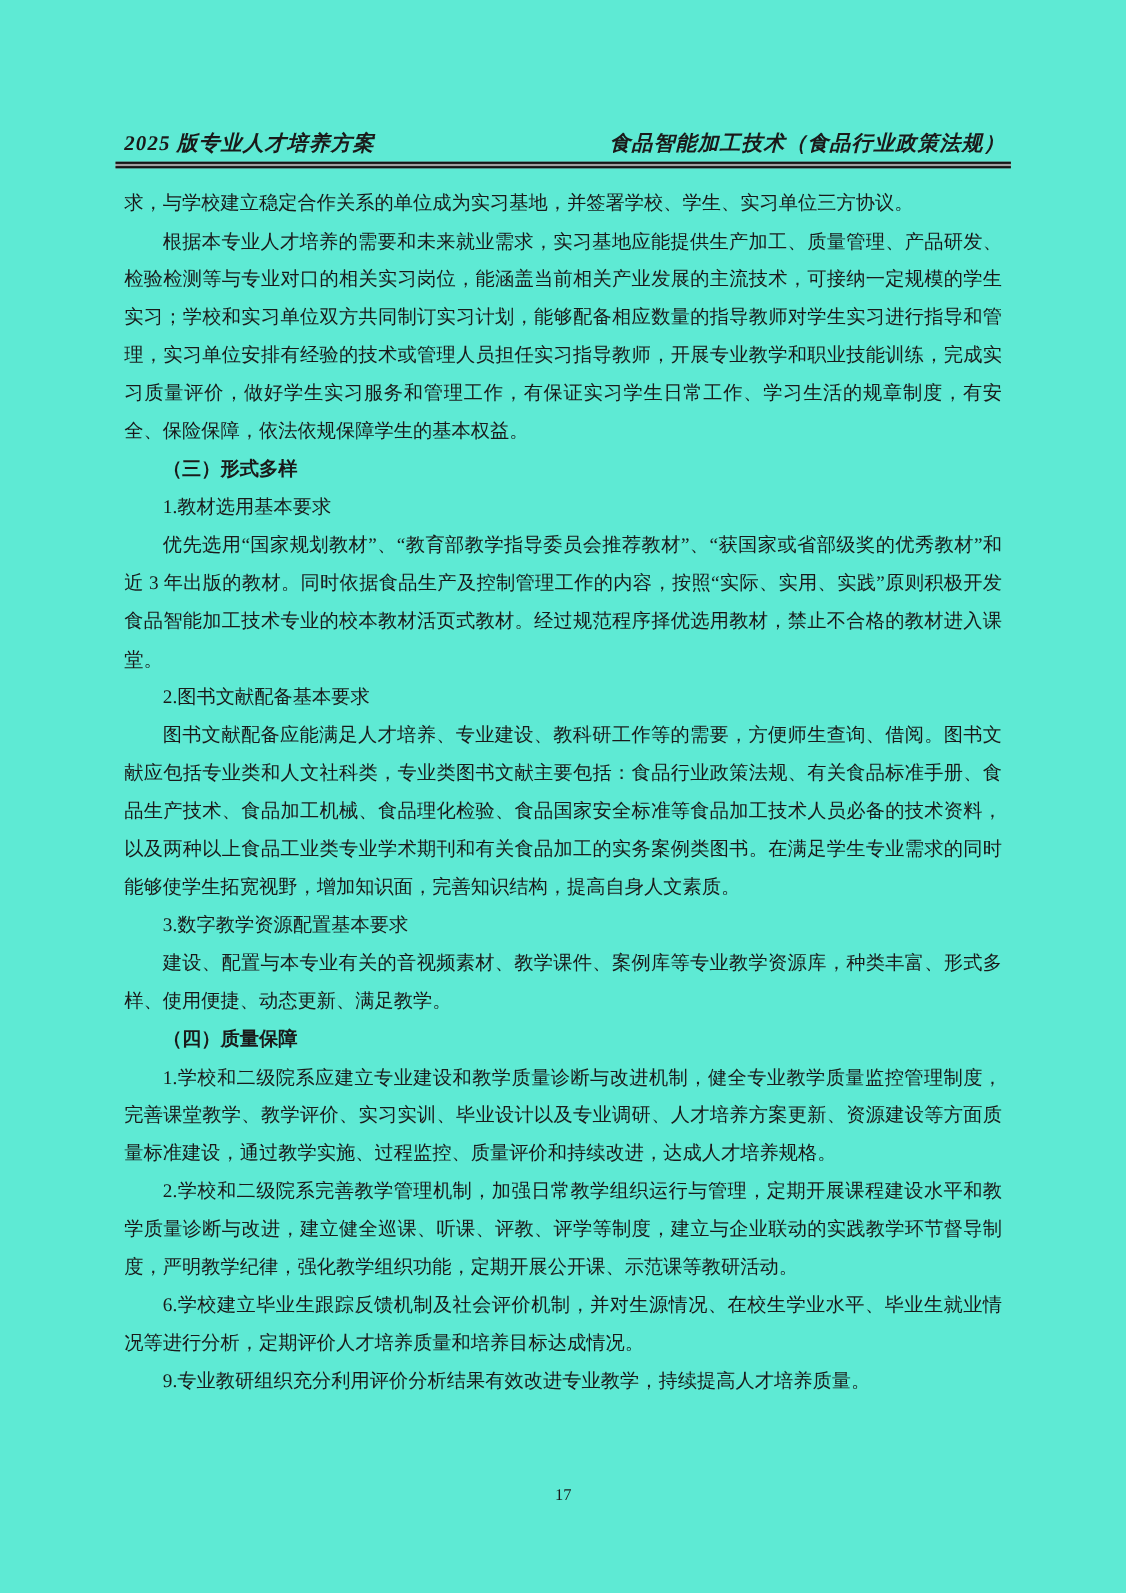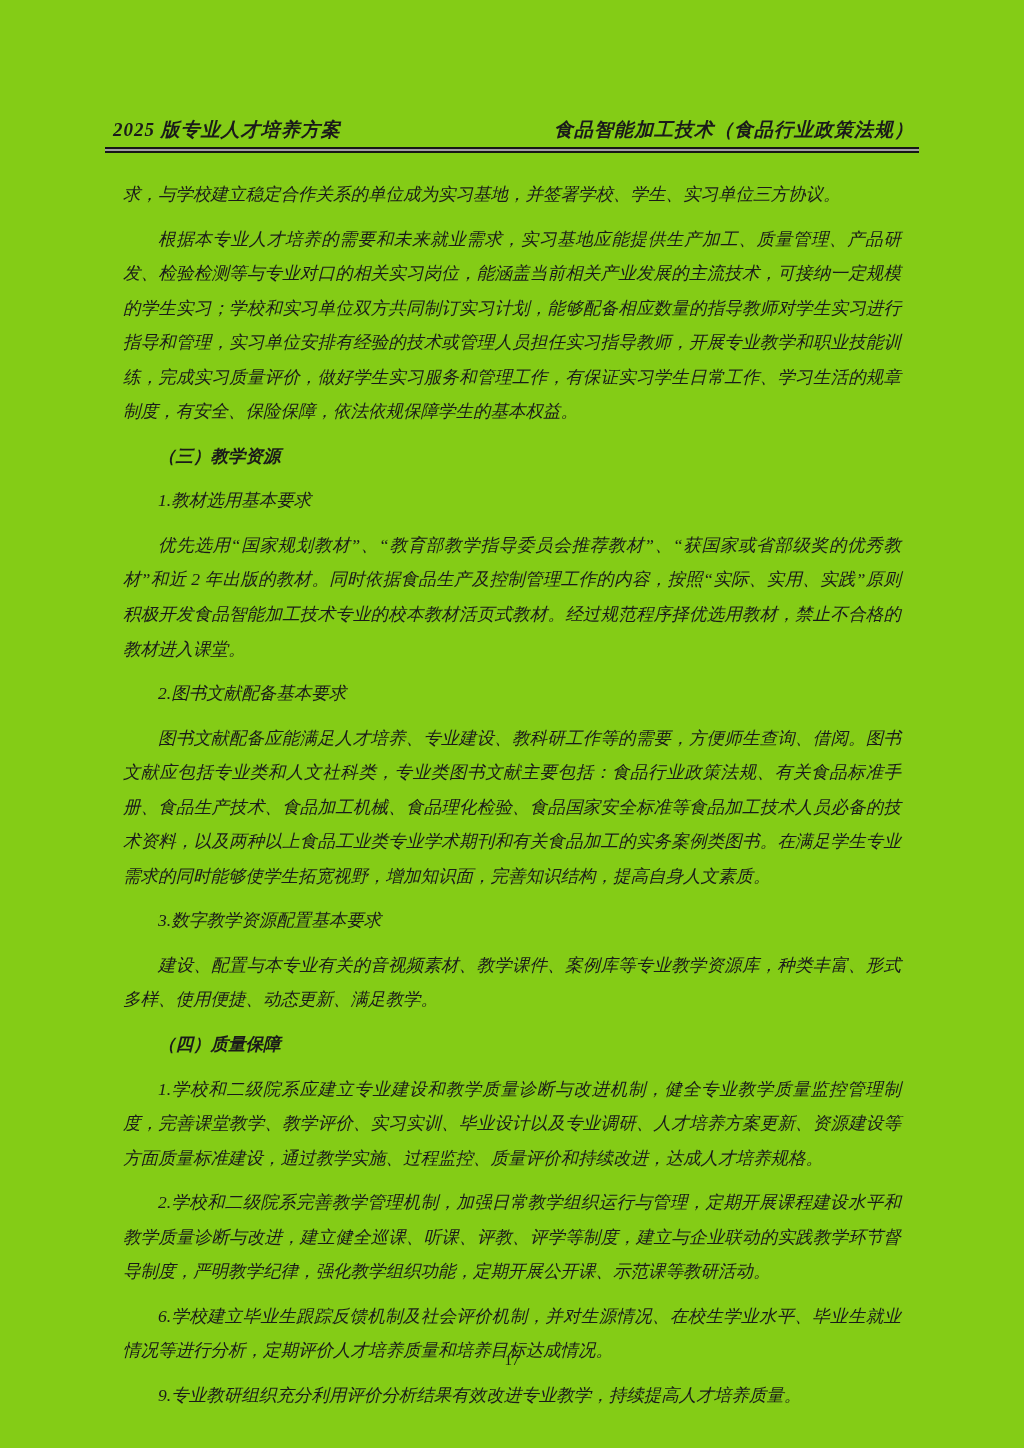--- a/index.html
+++ b/index.html
@@ -4,21 +4,21 @@
 <style>
   html, body {
     margin: 0;
     padding: 0;
     background: #ffffff;
   }
   .page {
     position: relative;
     width: 1024px;
     height: 1448px;
-    background: #84cc16;
+    background: #5eead4;
     color: #1a1a1a;
     font-family: "Liberation Serif", "DejaVu Serif", serif;
     overflow: hidden;
   }
   
   .page-header {
     position: absolute;
     left: 113px;
     right: 110px;
     top: 117px;
@@ -46,24 +46,23 @@
     position: absolute;
     left: 113px;
     top: 167px;
     width: 798px;
     font-size: 17.5px;
     line-height: 34.55px;
     text-align: justify;
     text-justify: inter-ideograph;
   }
   .para {
-    margin: 10px;
+    margin: 0;
     padding: 0;
     text-indent: 2em;
-    font-style: italic;
   }
   .para.continuation {
     text-indent: 0;
   }
   .para.heading {
     font-weight: 700;
     font-family: "Liberation Sans", "DejaVu Sans", sans-serif; 
     font-size: 17.5px;
   }
   
@@ -85,23 +84,23 @@
   <div class="page-header">
     <span>2025 版专业人才培养方案</span>
     <span>食品智能加工技术（食品行业政策法规）</span>
   </div>
 
   <div class="header-rule"></div>
 
   <div class="doc-body">
       <p class="para continuation">求，与学校建立稳定合作关系的单位成为实习基地，并签署学校、学生、实习单位三方协议。</p>
       <p class="para paragraph">根据本专业人才培养的需要和未来就业需求，实习基地应能提供生产加工、质量管理、产品研发、检验检测等与专业对口的相关实习岗位，能涵盖当前相关产业发展的主流技术，可接纳一定规模的学生实习；学校和实习单位双方共同制订实习计划，能够配备相应数量的指导教师对学生实习进行指导和管理，实习单位安排有经验的技术或管理人员担任实习指导教师，开展专业教学和职业技能训练，完成实习质量评价，做好学生实习服务和管理工作，有保证实习学生日常工作、学习生活的规章制度，有安全、保险保障，依法依规保障学生的基本权益。</p>
-      <p class="para heading">（三）教学资源</p>
+      <p class="para heading">（三）形式多样</p>
       <p class="para paragraph">1.教材选用基本要求</p>
-      <p class="para paragraph">优先选用“国家规划教材”、“教育部教学指导委员会推荐教材”、“获国家或省部级奖的优秀教材”和近 2 年出版的教材。同时依据食品生产及控制管理工作的内容，按照“实际、实用、实践”原则积极开发食品智能加工技术专业的校本教材活页式教材。经过规范程序择优选用教材，禁止不合格的教材进入课堂。</p>
+      <p class="para paragraph">优先选用“国家规划教材”、“教育部教学指导委员会推荐教材”、“获国家或省部级奖的优秀教材”和近 3 年出版的教材。同时依据食品生产及控制管理工作的内容，按照“实际、实用、实践”原则积极开发食品智能加工技术专业的校本教材活页式教材。经过规范程序择优选用教材，禁止不合格的教材进入课堂。</p>
       <p class="para paragraph">2.图书文献配备基本要求</p>
       <p class="para paragraph">图书文献配备应能满足人才培养、专业建设、教科研工作等的需要，方便师生查询、借阅。图书文献应包括专业类和人文社科类，专业类图书文献主要包括：食品行业政策法规、有关食品标准手册、食品生产技术、食品加工机械、食品理化检验、食品国家安全标准等食品加工技术人员必备的技术资料，以及两种以上食品工业类专业学术期刊和有关食品加工的实务案例类图书。在满足学生专业需求的同时能够使学生拓宽视野，增加知识面，完善知识结构，提高自身人文素质。</p>
       <p class="para paragraph">3.数字教学资源配置基本要求</p>
       <p class="para paragraph">建设、配置与本专业有关的音视频素材、教学课件、案例库等专业教学资源库，种类丰富、形式多样、使用便捷、动态更新、满足教学。</p>
       <p class="para heading">（四）质量保障</p>
       <p class="para paragraph">1.学校和二级院系应建立专业建设和教学质量诊断与改进机制，健全专业教学质量监控管理制度，完善课堂教学、教学评价、实习实训、毕业设计以及专业调研、人才培养方案更新、资源建设等方面质量标准建设，通过教学实施、过程监控、质量评价和持续改进，达成人才培养规格。</p>
       <p class="para paragraph">2.学校和二级院系完善教学管理机制，加强日常教学组织运行与管理，定期开展课程建设水平和教学质量诊断与改进，建立健全巡课、听课、评教、评学等制度，建立与企业联动的实践教学环节督导制度，严明教学纪律，强化教学组织功能，定期开展公开课、示范课等教研活动。</p>
       <p class="para paragraph">6.学校建立毕业生跟踪反馈机制及社会评价机制，并对生源情况、在校生学业水平、毕业生就业情况等进行分析，定期评价人才培养质量和培养目标达成情况。</p>
       <p class="para paragraph">9.专业教研组织充分利用评价分析结果有效改进专业教学，持续提高人才培养质量。</p>
     </div>

